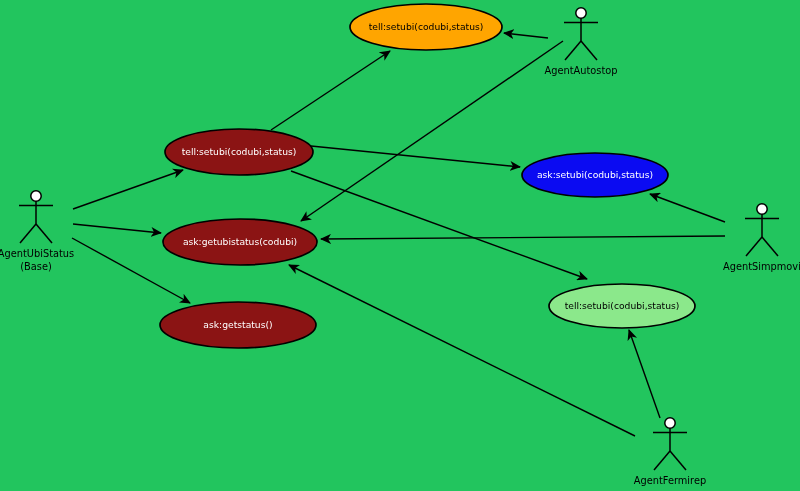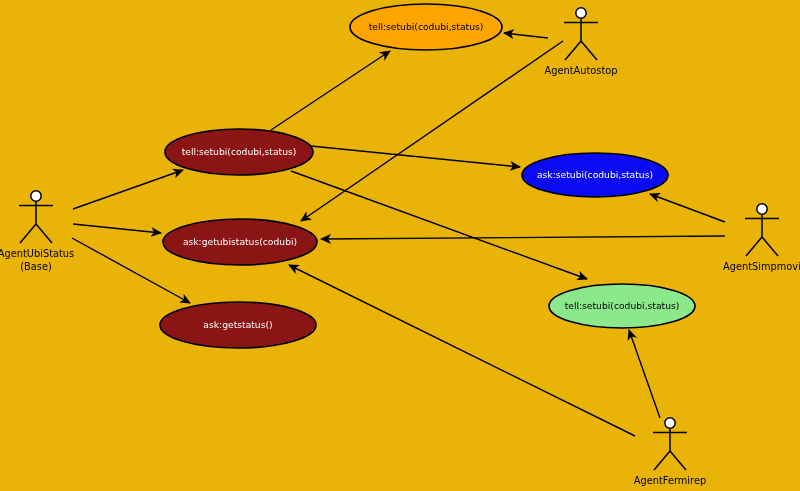--- a/index.html
+++ b/index.html
@@ -1,17 +1,17 @@
 <!DOCTYPE html>
 <html><head>
 <meta charset="utf-8">
 <style>
   html, body { margin: 0; padding: 0; background: #ffffff; }
   .canvas {
-    width: 800px; height: 491px; background: #eab308;
+    width: 800px; height: 491px; background: #22c55e;
     position: relative; overflow: hidden;
     font-family: "DejaVu Sans", sans-serif;
   }
   svg { display: block; }
   text { font-family: "DejaVu Sans", sans-serif; }
 </style>
 </head>
 <body>
 
 <div class="canvas">

